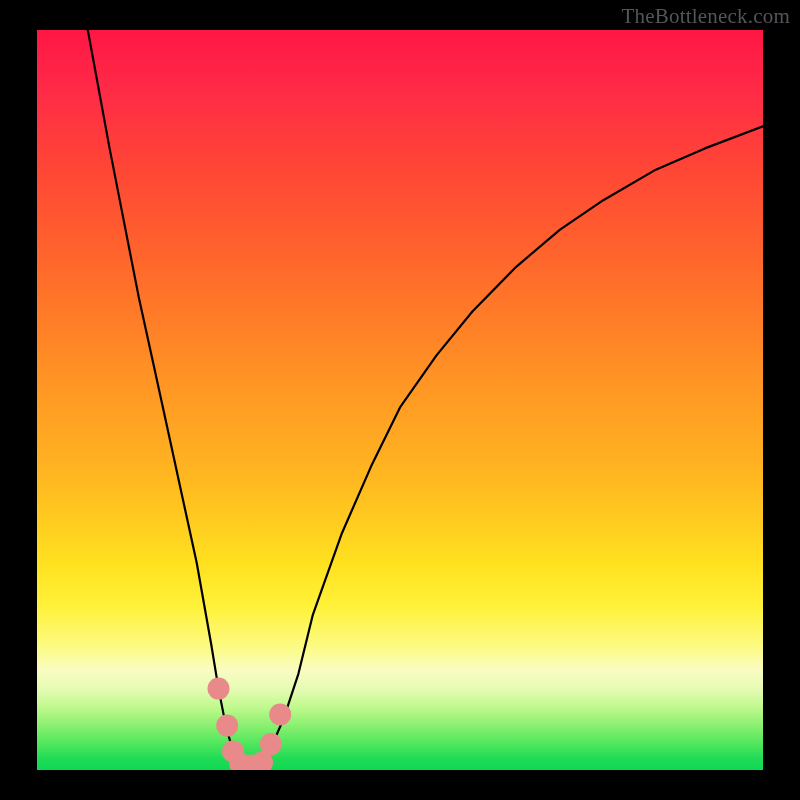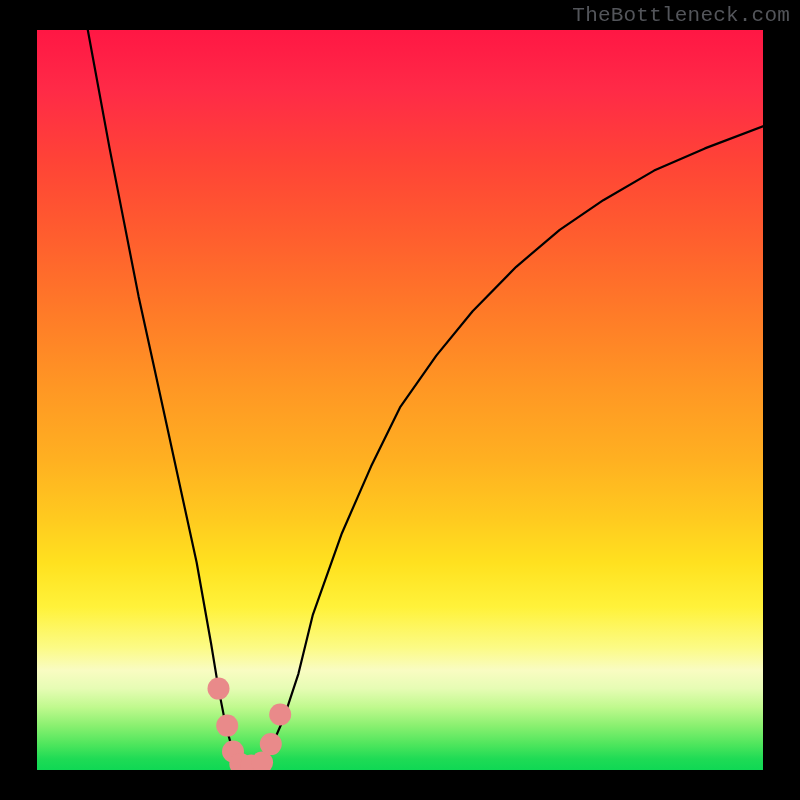--- a/index.html
+++ b/index.html
@@ -58,21 +58,21 @@
     position: absolute;
     left: 0;
     top: 0;
     width: 726px;
     height: 740px;
   }
   .watermark {
     position: absolute;
     top: 4px;
     right: 10px;
-    font-family: Liberation Mono, monospace;
+    font-family: Liberation Serif, serif;
     font-size: 21px;
     color: #53555a;
     letter-spacing: 0.2px;
     user-select: none;
   }
 </style>
 </head>
 <body>
 
 <div class="frame">

